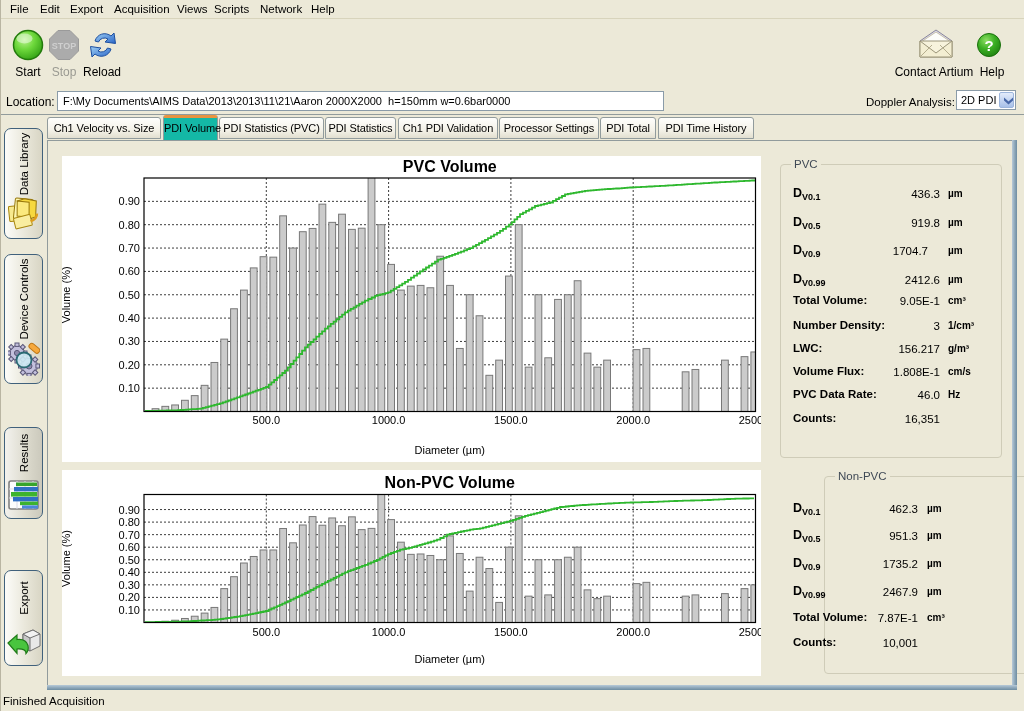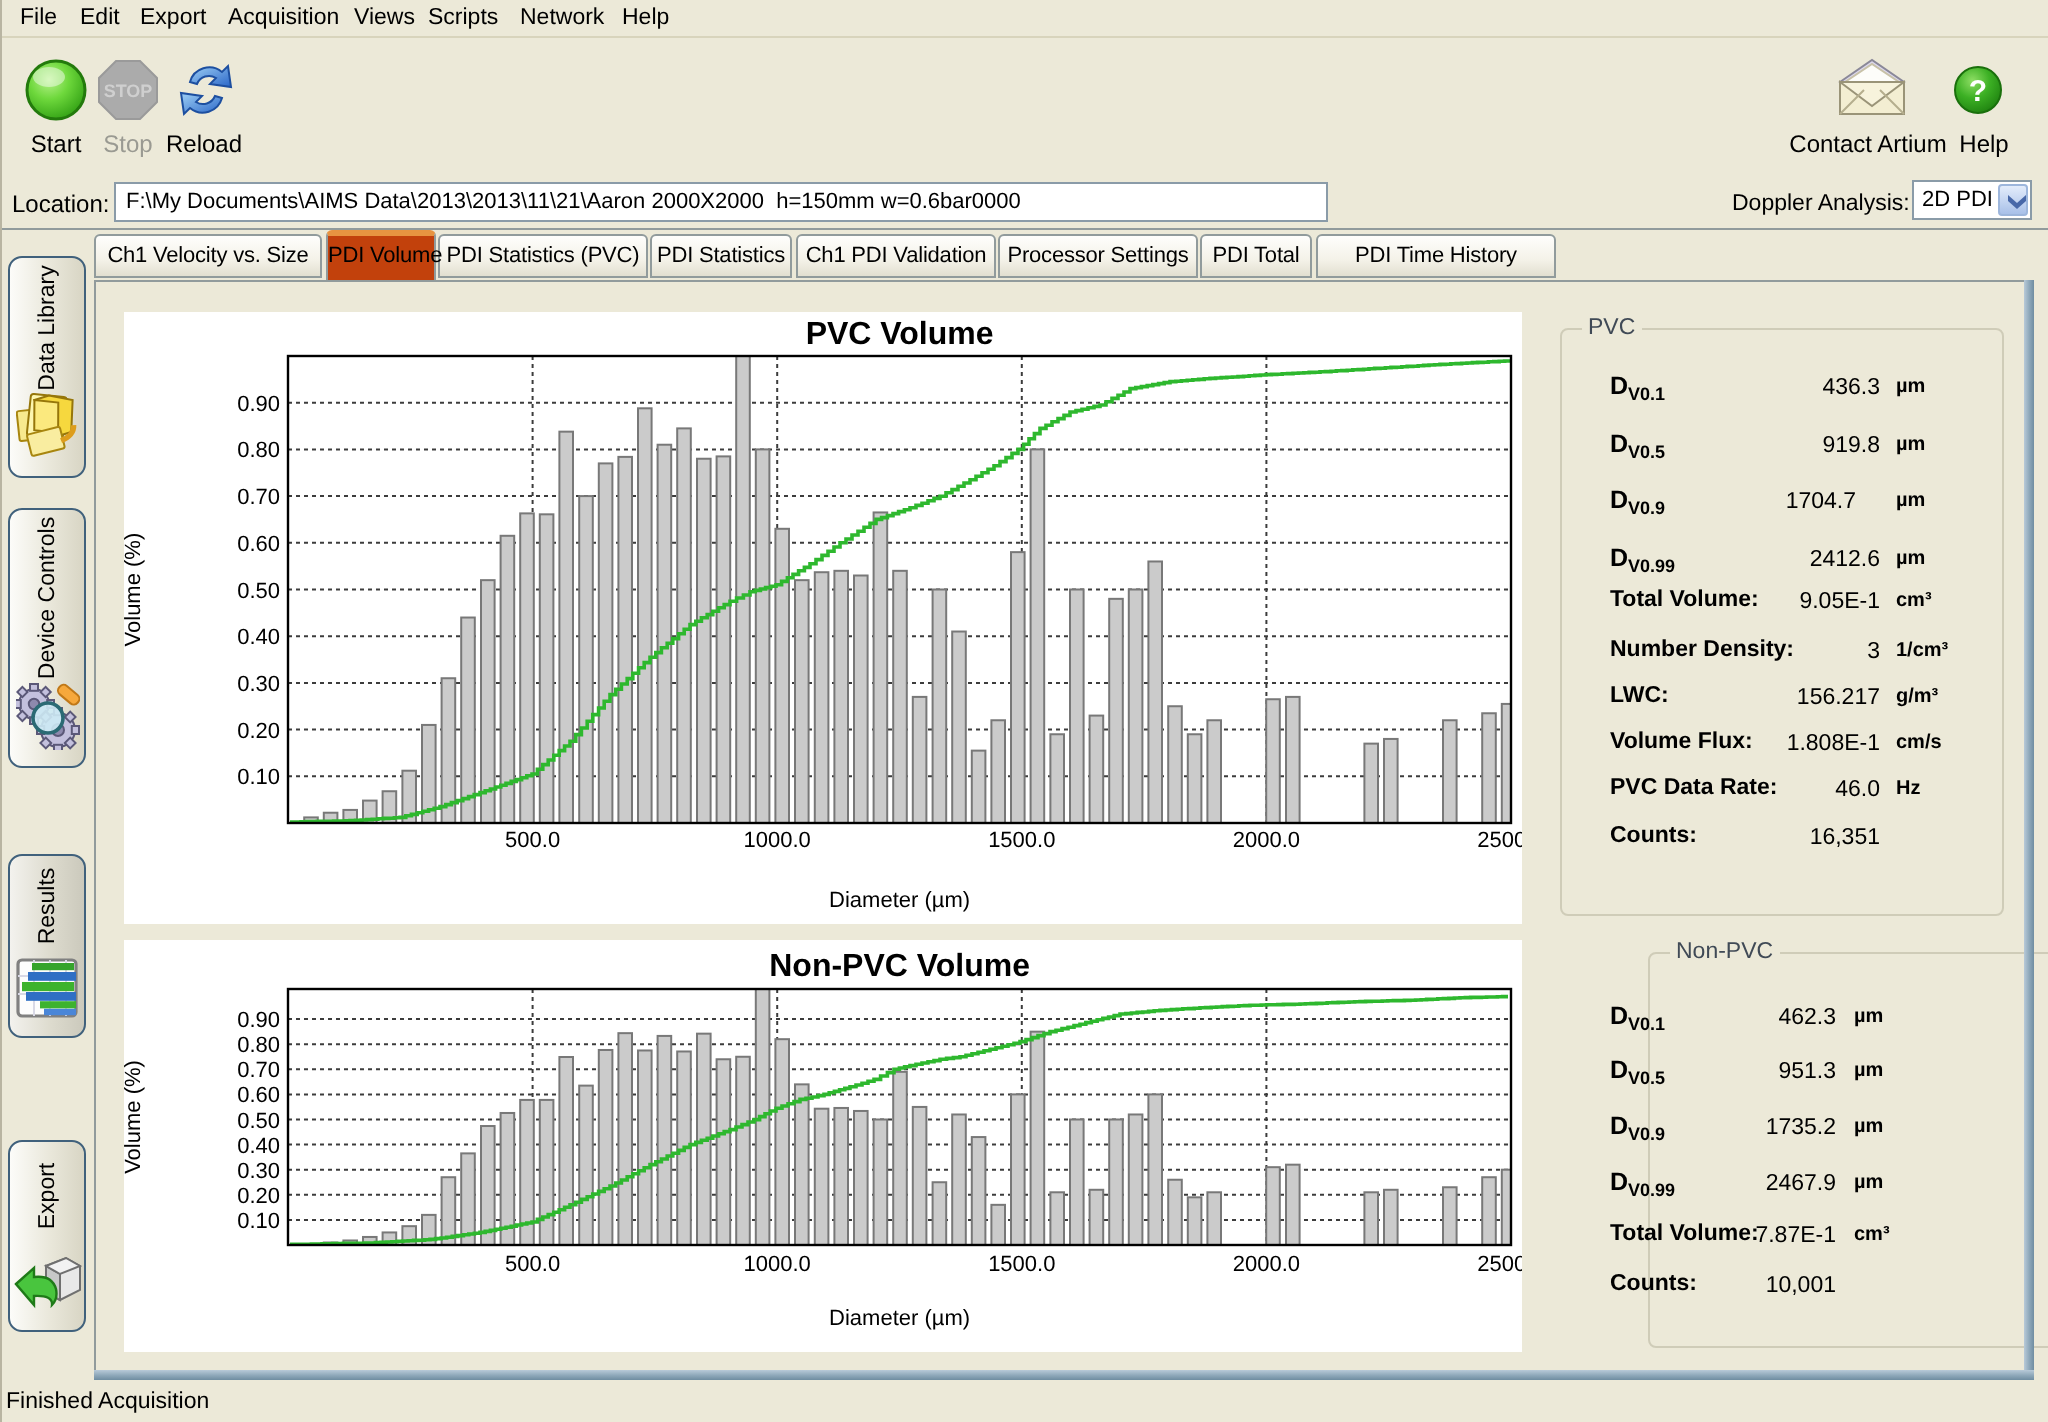--- a/index.html
+++ b/index.html
@@ -20,33 +20,33 @@
 .sbtn { position:absolute; left:4px; width:39px; border:1px solid #40617c; border-radius:7px;
   background:linear-gradient(90deg,#fcfcf9,#e9e7da 55%,#d8d5c4); }
 .sbtn.sel { background:linear-gradient(90deg,#f3f2ee,#dddbce 55%,#cbc9bc); }
 .stxt { position:absolute; left:0; top:0; width:100%; }
 .stxt span { position:absolute; left:50%; top:50%; transform:translate(-50%,-50%) rotate(-90deg); white-space:nowrap; font-size:11.5px; color:#000; }
 .sicon { position:absolute; bottom:3px; left:50%; transform:translateX(-50%); }
 .tabrow { position:absolute; left:0; top:114px; width:1024px; height:0; border-top:1px solid #919b9c; }
 .tab { position:absolute; top:117px; height:22px; background:linear-gradient(180deg,#fefefc,#f4f2e8 60%,#e2dfd0);
   border:1px solid #919b9c; border-radius:3px 3px 0 0; font-size:11px; letter-spacing:-0.1px; text-align:center;
   line-height:21px; color:#000; z-index:3; white-space:nowrap; }
-.tab.sel { top:115px; height:25px; background:#c2410c; border-bottom:none;
+.tab.sel { top:115px; height:25px; background:#14b8a6; border-bottom:none;
   border-top:3px solid #e79441; line-height:20px; z-index:5; }
 .panel { position:absolute; left:47px; top:140px; width:968px; height:547px; background:#ece9d8;
   border-left:1px solid #919b9c; border-top:1px solid #919b9c; }
 .edge-r { position:absolute; left:1012px; top:140px; width:5px; height:550px;
   background:linear-gradient(90deg,#b8cad8,#8da7b9 55%,#6f8da1); z-index:2; }
 .edge-b { position:absolute; left:47px; top:685px; width:970px; height:5px;
   background:linear-gradient(180deg,#b8cad8,#8da7b9 55%,#6f8da1); z-index:2; }
 .chartbox { position:absolute; background:#fff; border:1px solid #9c9c94; }
 .fieldset { position:absolute; border:1px solid #cfccb8; border-radius:4px; }
 .legend { position:absolute; top:-7px; left:10px; background:#ece9d8; padding:0 3px;
   font-size:11.5px; color:#404a56; }
-.lab { position:absolute; font-size:11.5px; font-weight:bold; color:#000; white-space:nowrap;margin-left:12px; }
+.lab { position:absolute; font-size:11.5px; font-weight:bold; color:#000; white-space:nowrap; }
 .dd { font-size:12.5px; font-weight:bold; }
 .ds { font-size:9px; font-weight:bold; position:relative; top:3px; }
 .val { position:absolute; font-size:11.5px; color:#000; white-space:nowrap; }
 .unit { position:absolute; font-size:10px; font-weight:bold; color:#000; white-space:nowrap; }
 .status { position:absolute; left:3px; top:695px; font-size:11.5px; color:#000; }
 </style></head>
 <body>
 <div class="menu">
 <span style="left:10px">File</span>
     <span style="left:40px">Edit</span>
@@ -120,21 +120,21 @@
   </div>
 <div class="panel"></div>
 <div class="tabrow"></div>
 <div class="tab" style="left:47px;width:114px">Ch1 Velocity vs. Size</div>
 <div class="tab sel" style="left:163px;width:55px">PDI Volume</div>
 <div class="tab" style="left:219px;width:105px">PDI Statistics (PVC)</div>
 <div class="tab" style="left:325px;width:71px">PDI Statistics</div>
 <div class="tab" style="left:398px;width:100px">Ch1 PDI Validation</div>
 <div class="tab" style="left:499px;width:100px">Processor Settings</div>
 <div class="tab" style="left:600px;width:56px">PDI Total</div>
-<div class="tab" style="left:658px;width:120px">PDI Time History</div>
+<div class="tab" style="left:658px;width:96px">PDI Time History</div>
 <div class="sbtn" style="top:128px;height:111px">
     <div class="stxt" style="height:69px">
       <span>Data Library</span>
     </div>
     <div class="sicon"><svg width="32" height="34" viewBox="0 0 32 34">
 <g stroke="#a8860f" stroke-width="1">
 <rect x="1" y="9" width="12" height="15" rx="1" fill="#f7e98e" transform="rotate(-6 7 16)"></rect>
 </g>
 <g transform="rotate(6 18 16)">
 <rect x="6" y="2" width="18" height="21" rx="1.5" fill="#fdf6b0" stroke="#96760a"></rect>

